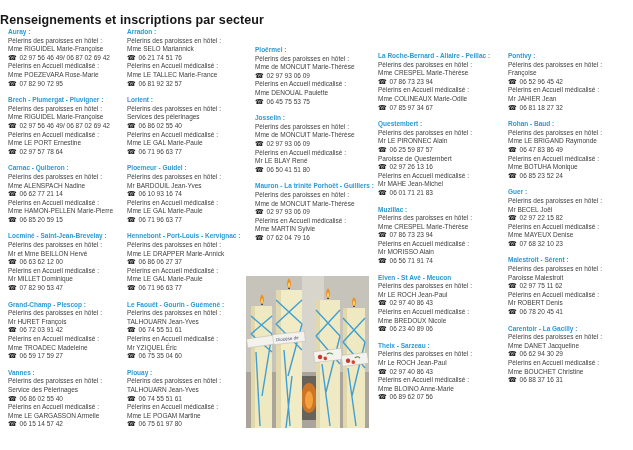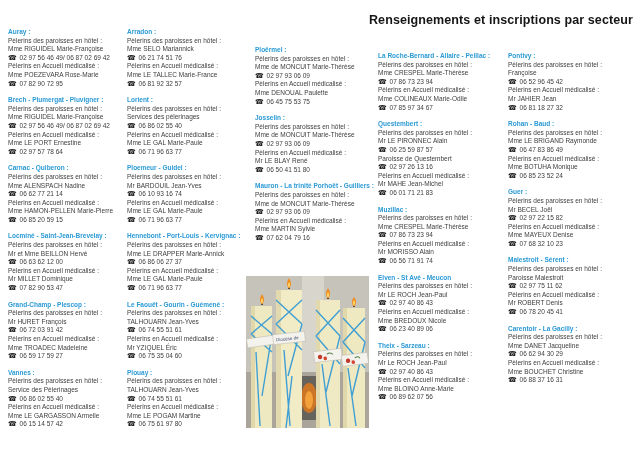--- a/index.html
+++ b/index.html
@@ -1,21 +1,21 @@
 <!DOCTYPE html>
 <html><head>
 <meta charset="utf-8">
 <style>
   html,body{margin:0;padding:0;}
   body{
     width:633px;height:450px;background:#ffffff;position:relative;overflow:hidden;
     font-family:"Liberation Sans",sans-serif;
   }
   .page-title{
-    position:absolute;top:13px;left:0;width:633px;text-align:right;
+    position:absolute;top:13px;left:0;width:633px;text-align:left;
     font-size:12.5px;font-weight:bold;color:#161616;letter-spacing:.1px;
   }
   .col{position:absolute;font-size:6.5px;line-height:8.6px;color:#3d3d3d;}
   .col1{left:8px;top:28px;width:116px;}
   .col2{left:127px;top:28px;width:119px;}
   .col3{left:255px;top:46px;width:116px;}
   .col4{left:378px;top:52px;width:125px;}
   .col5{left:508px;top:52px;width:122px;}
   .section{margin-bottom:8px;}
   .heading{color:#2b9ad5;font-weight:bold;white-space:nowrap;}

